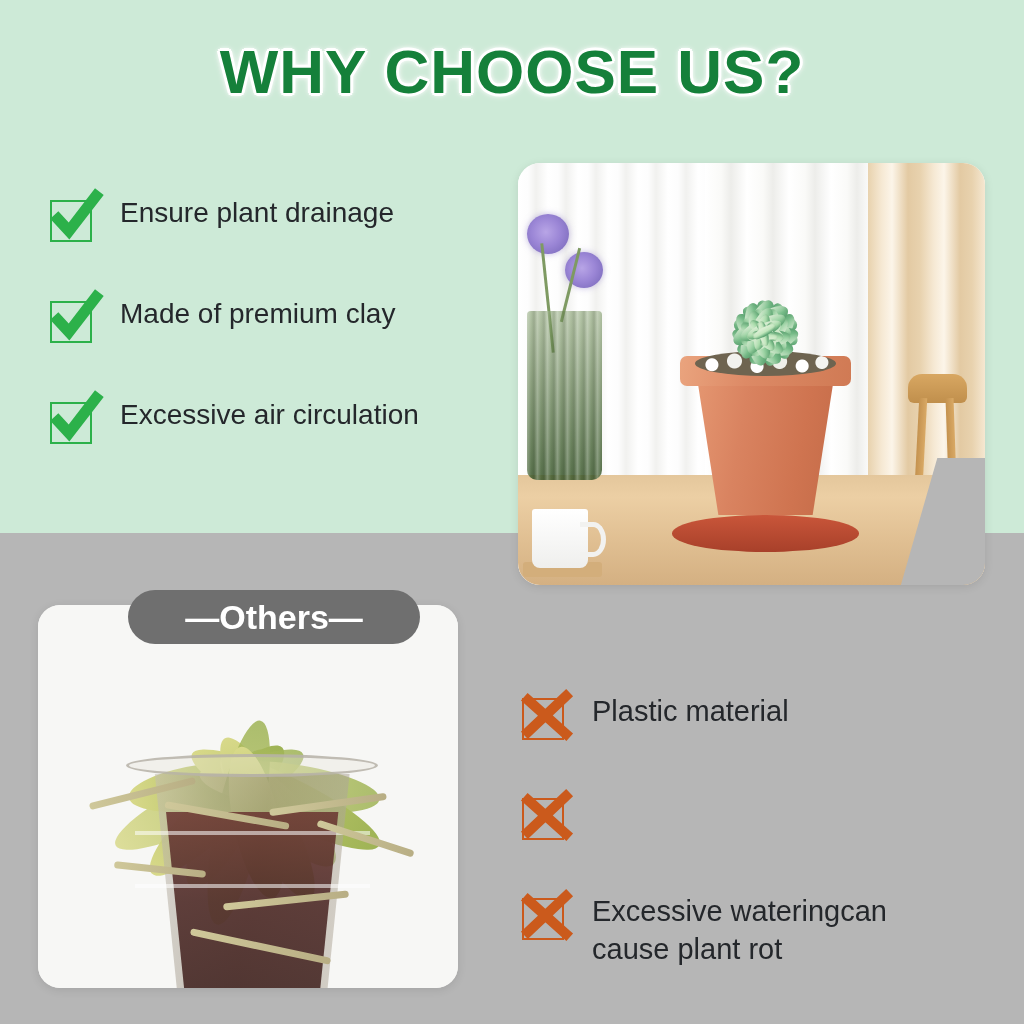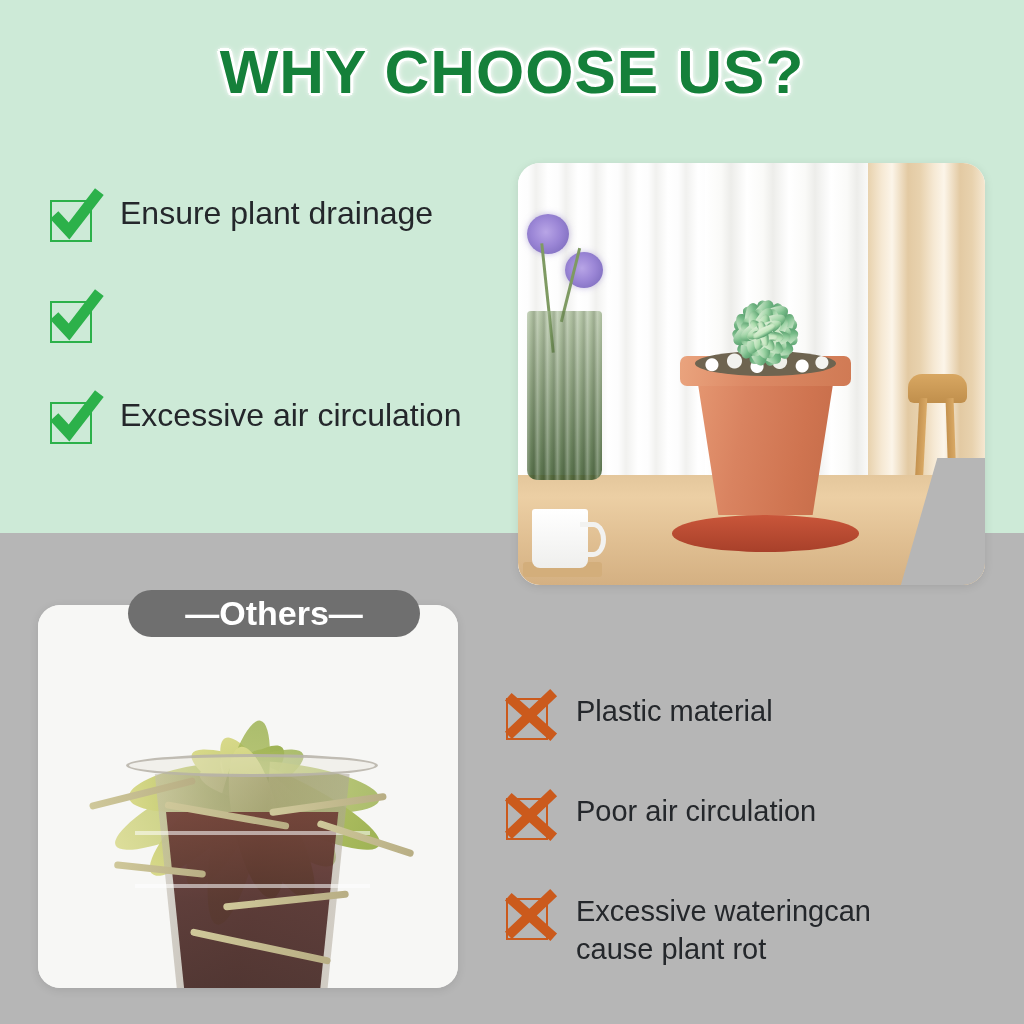--- a/index.html
+++ b/index.html
@@ -37,21 +37,21 @@
       2px 2px 0 #ffffff, -2px 2px 0 #ffffff,
       2px -2px 0 #ffffff, -2px -2px 0 #ffffff,
       3px 0 0 #ffffff, -3px 0 0 #ffffff,
       0 3px 0 #ffffff, 0 -3px 0 #ffffff;
     white-space:nowrap;
   }
 
   
   .list { position:absolute; }
   .list-pros { left:48px; top:190px; width:460px; }
-  .list-cons { left:504px; top:688px; width:470px; }
+  .list-cons { left:520px; top:688px; width:470px; }
 
   .row {
     display:flex; align-items:flex-start;
     height:101px;
   }
   .list-cons .row { height:100px; }
 
   .mark {
     position:relative;
     width:50px; height:50px;
@@ -61,21 +61,21 @@
   .mark .box {
     position:absolute; left:2px; top:8px;
     width:42px; height:42px;
     border:2.5px solid currentColor;
   }
   .mark svg { position:absolute; left:0; top:0; overflow:visible; }
   .mark-check { color:#2cb14a; }
   .mark-cross { color:#cb5a1c; }
 
   .row-text {
-    font-size:32px;
+    font-size:28px;
     color:#24272b;
     line-height:38px;
     padding-left:22px;
     padding-top:4px;
     font-family:"Liberation Sans", sans-serif;
     white-space:pre-line;
   }
   .list-cons .row-text { font-size:29px; }
 
   
@@ -267,21 +267,21 @@
   
   .badge {
     position:absolute;
     display:flex; align-items:center; justify-content:center;
     border-radius:34px;
     color:#ffffff;
     font-weight:bold;
     white-space:nowrap;
   }
   .badge-others {
-    left:128px; top:590px; width:292px; height:47px;
+    left:128px; top:590px; width:292px; height:54px;
     background:#6f6f6f;
     font-size:34px;
   }
 </style>
 </head>
 <body>
 
 <div id="stage">
 
   <div class="bg-top"></div>
@@ -404,20 +404,21 @@
       </span>
       <span class="row-text">Ensure plant drainage</span>
     </div>
     <div class="row">
       <span class="mark mark-check">
         <span class="box"></span>
         <svg width="52" height="52" viewBox="0 0 52 52">
           <path d="M10 27 L21 39 L48 4" fill="none" stroke="currentColor" stroke-width="11" stroke-linecap="square"></path>
         </svg>
       </span>
+      <span class="row-text">Made of premium clay</span>
     </div>
     <div class="row">
       <span class="mark mark-check">
         <span class="box"></span>
         <svg width="52" height="52" viewBox="0 0 52 52">
           <path d="M10 27 L21 39 L48 4" fill="none" stroke="currentColor" stroke-width="11" stroke-linecap="square"></path>
         </svg>
       </span>
       <span class="row-text">Excessive air circulation</span>
     </div>
@@ -433,21 +434,20 @@
       </span>
       <span class="row-text">Plastic material</span>
     </div>
     <div class="row">
       <span class="mark mark-cross">
         <span class="box"></span>
         <svg width="52" height="52" viewBox="0 0 52 52">
           <path d="M8 10 L46 44 M46 6 L8 42" fill="none" stroke="currentColor" stroke-width="10" stroke-linecap="square"></path>
         </svg>
       </span>
-      <span class="row-text">Poor air circulation</span>
     </div>
     <div class="row">
       <span class="mark mark-cross">
         <span class="box"></span>
         <svg width="52" height="52" viewBox="0 0 52 52">
           <path d="M8 10 L46 44 M46 6 L8 42" fill="none" stroke="currentColor" stroke-width="10" stroke-linecap="square"></path>
         </svg>
       </span>
       <span class="row-text">Excessive wateringcan
 cause plant rot</span>

